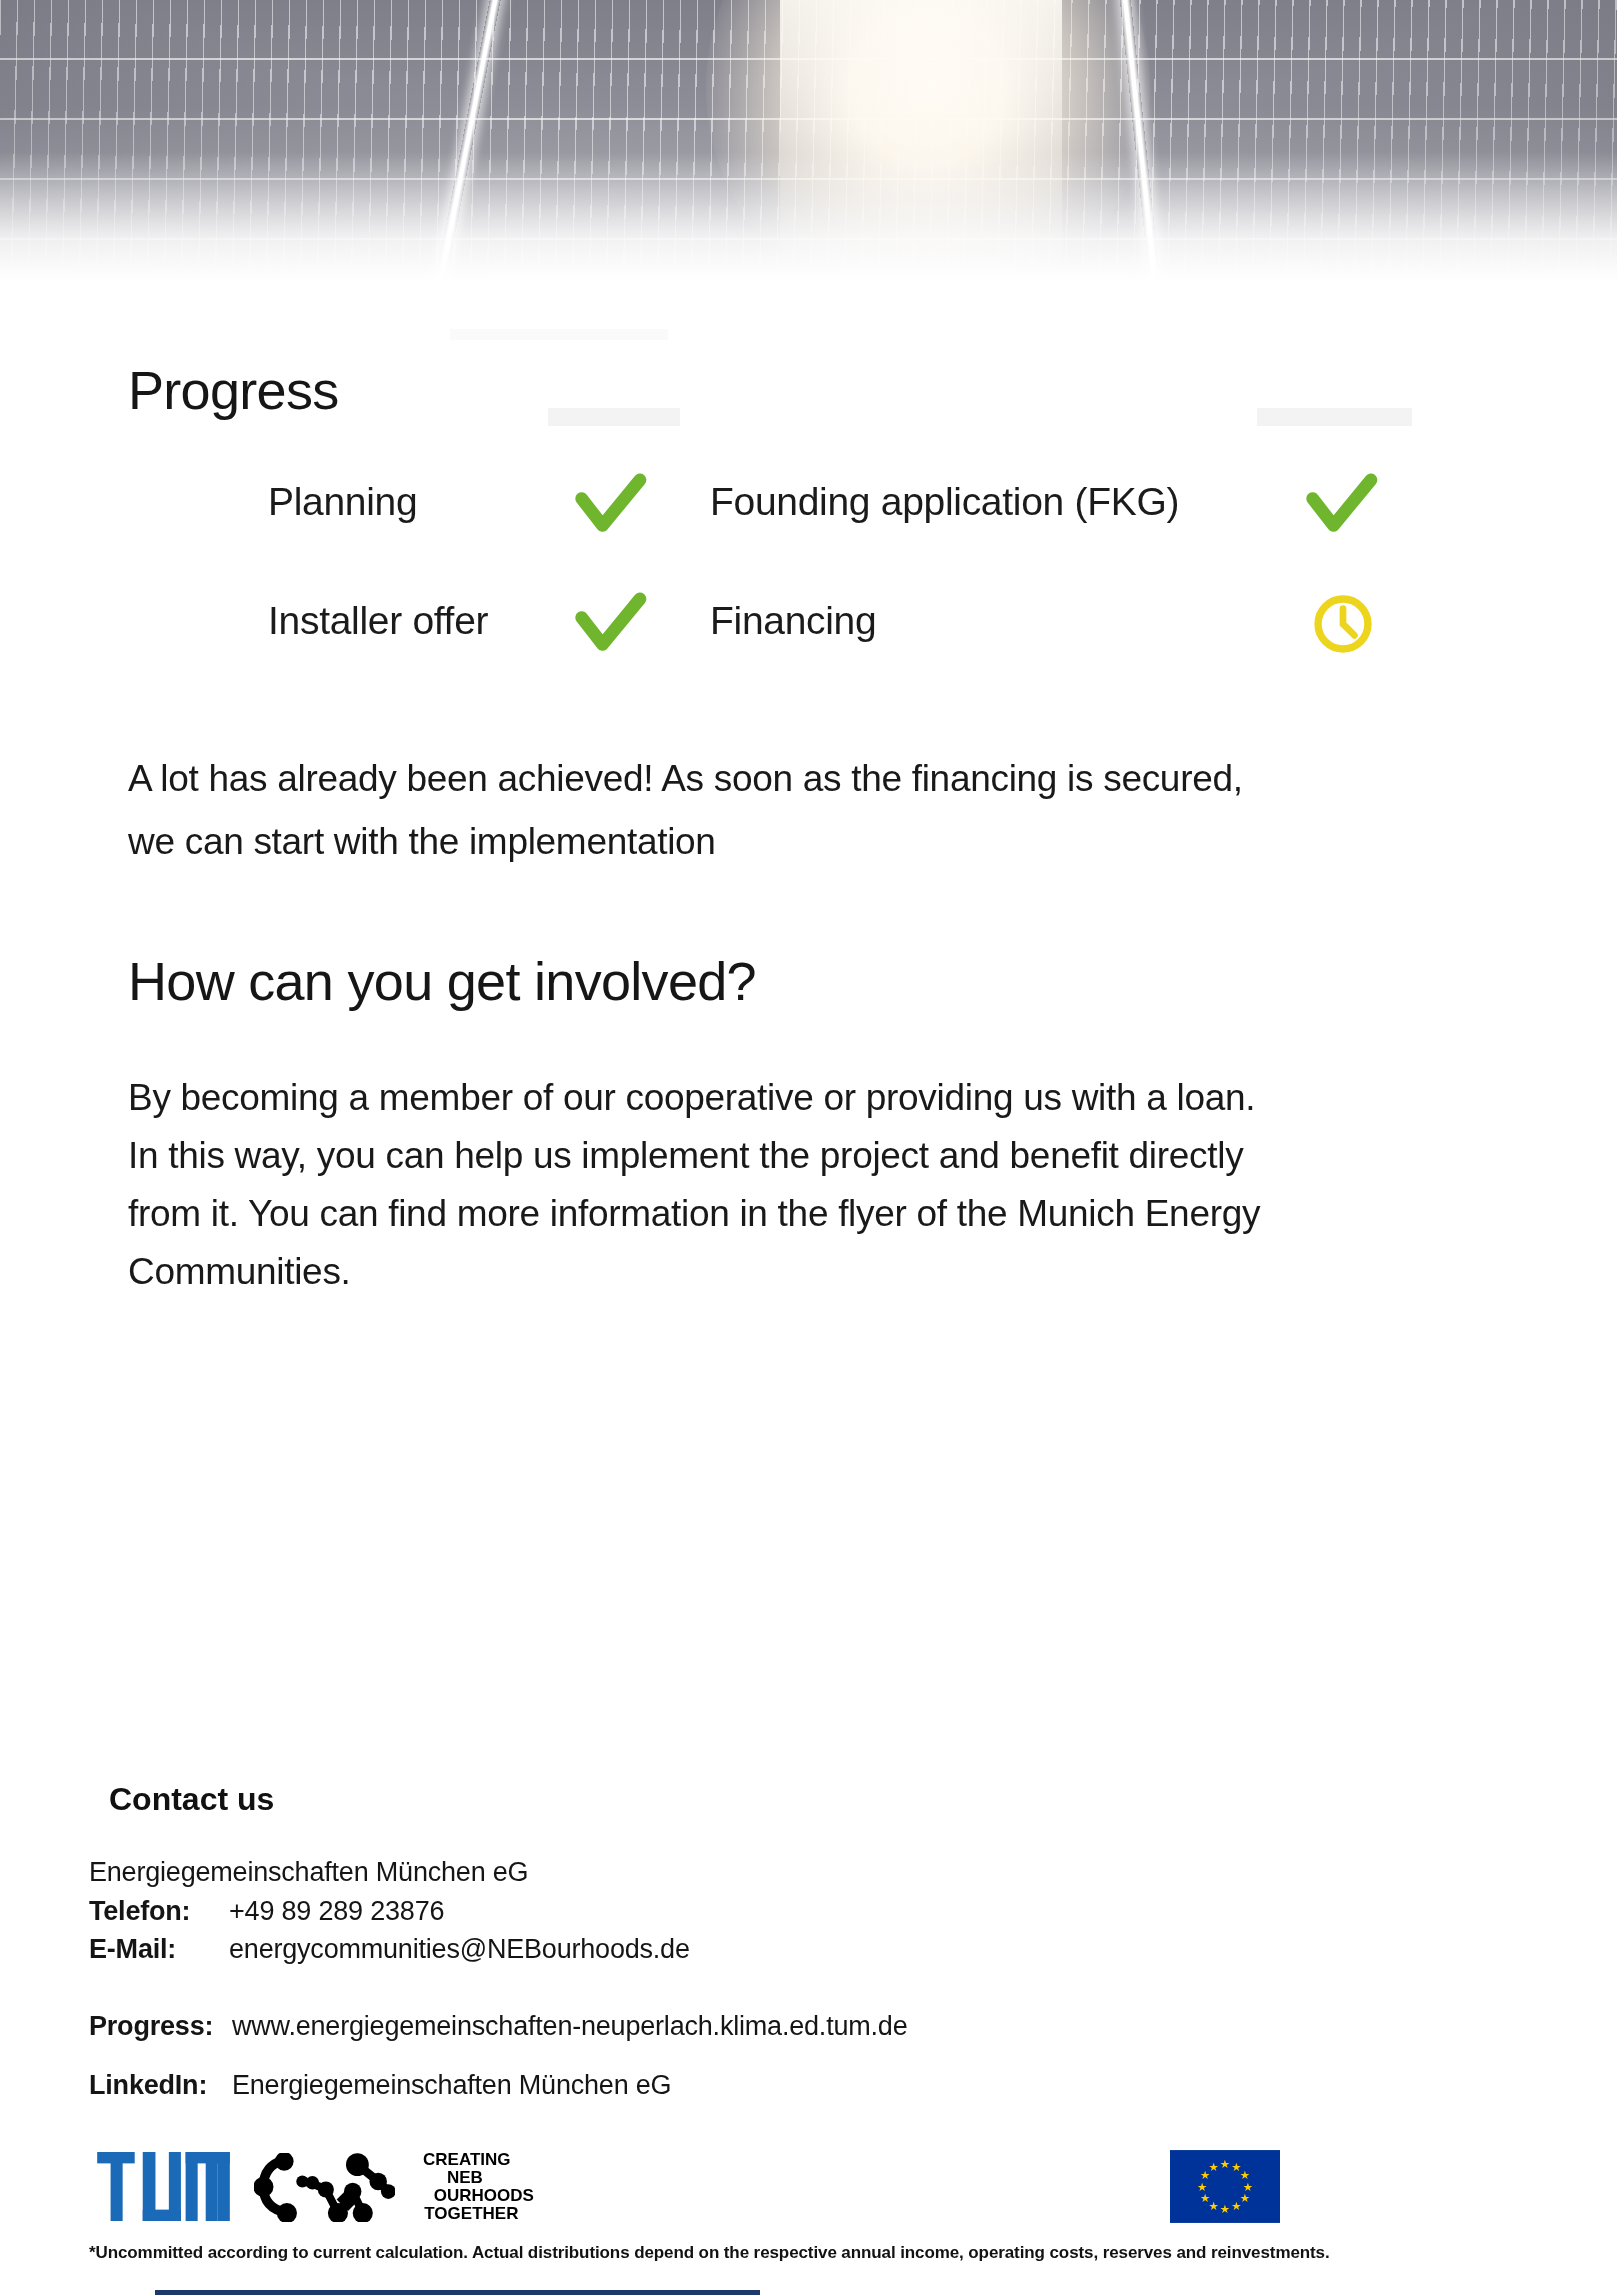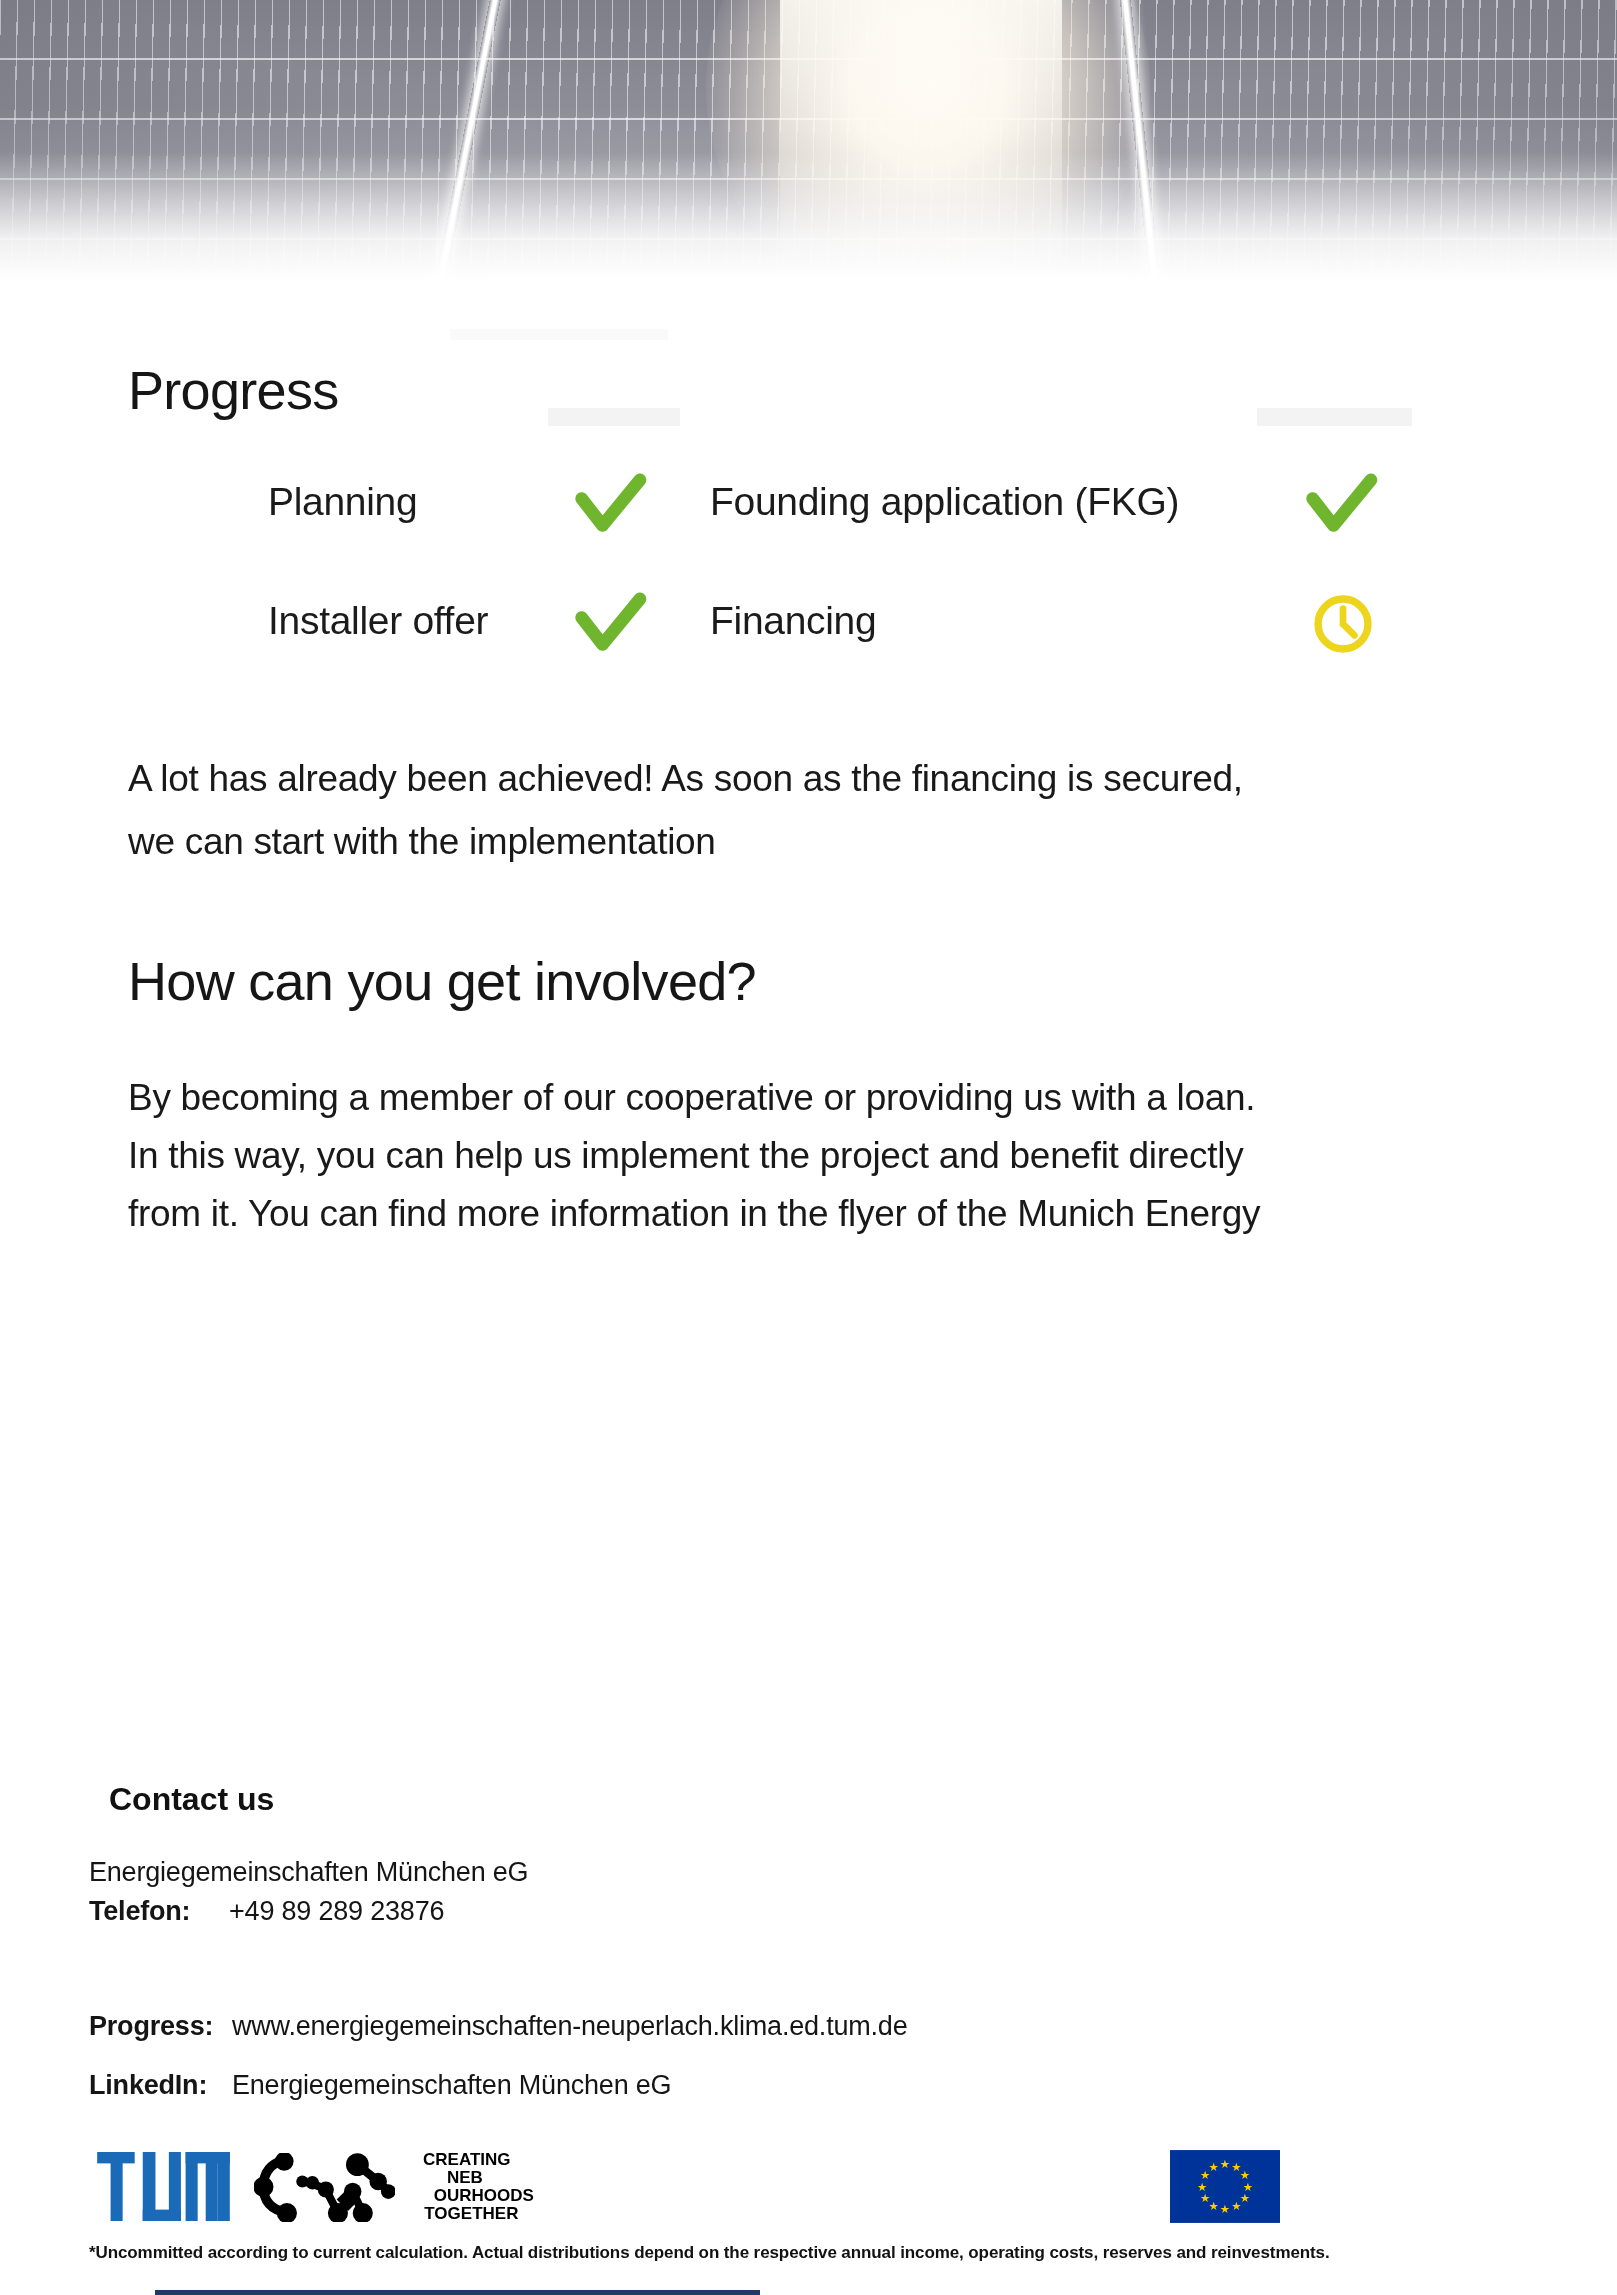--- a/index.html
+++ b/index.html
@@ -125,30 +125,34 @@
   <div class="body-block" style="left:128px;top:747px;">
     <span>A lot has already been achieved! As soon as the financing is secured,</span>
     <span>we can start with the implementation</span>
   </div>
 
   <div class="h1" style="left:128px;top:954px;">How can you get involved?</div>
   <div class="body-block" style="left:128px;top:1069px;line-height:58px;">
     <span>By becoming a member of our cooperative or providing us with a loan.</span>
     <span>In this way, you can help us implement the project and benefit directly</span>
     <span>from it. You can find more information in the flyer of the Munich Energy</span>
+    <span>Communities.</span>
   </div>
 
   <div class="contact-h" style="left:89px;top:1781px;">Contact us</div>
 
   <div class="c-row" style="left:89px;top:1857px;">Energiegemeinschaften München eG</div>
 
   <div class="c-row" style="left:89px;top:1896px;">
     <span class="lbl">Telefon:</span><span>+49 89 289 23876</span>
   </div>
 
+  <div class="c-row" style="left:89px;top:1934px;">
+    <span class="lbl">E-Mail:</span><span>energycommunities@NEBourhoods.de</span>
+  </div>
 
   <div class="c-row" style="left:89px;top:2011px;">
     <span class="lbl" style="width:143px;">Progress:</span><span>www.energiegemeinschaften-neuperlach.klima.ed.tum.de</span>
   </div>
 
   <div class="c-row" style="left:89px;top:2050px;">
     <span class="lbl" style="width:143px;margin-top:20px;">LinkedIn:</span><span>Energiegemeinschaften München eG</span>
   </div>
 
   <div class="tum-logo">

